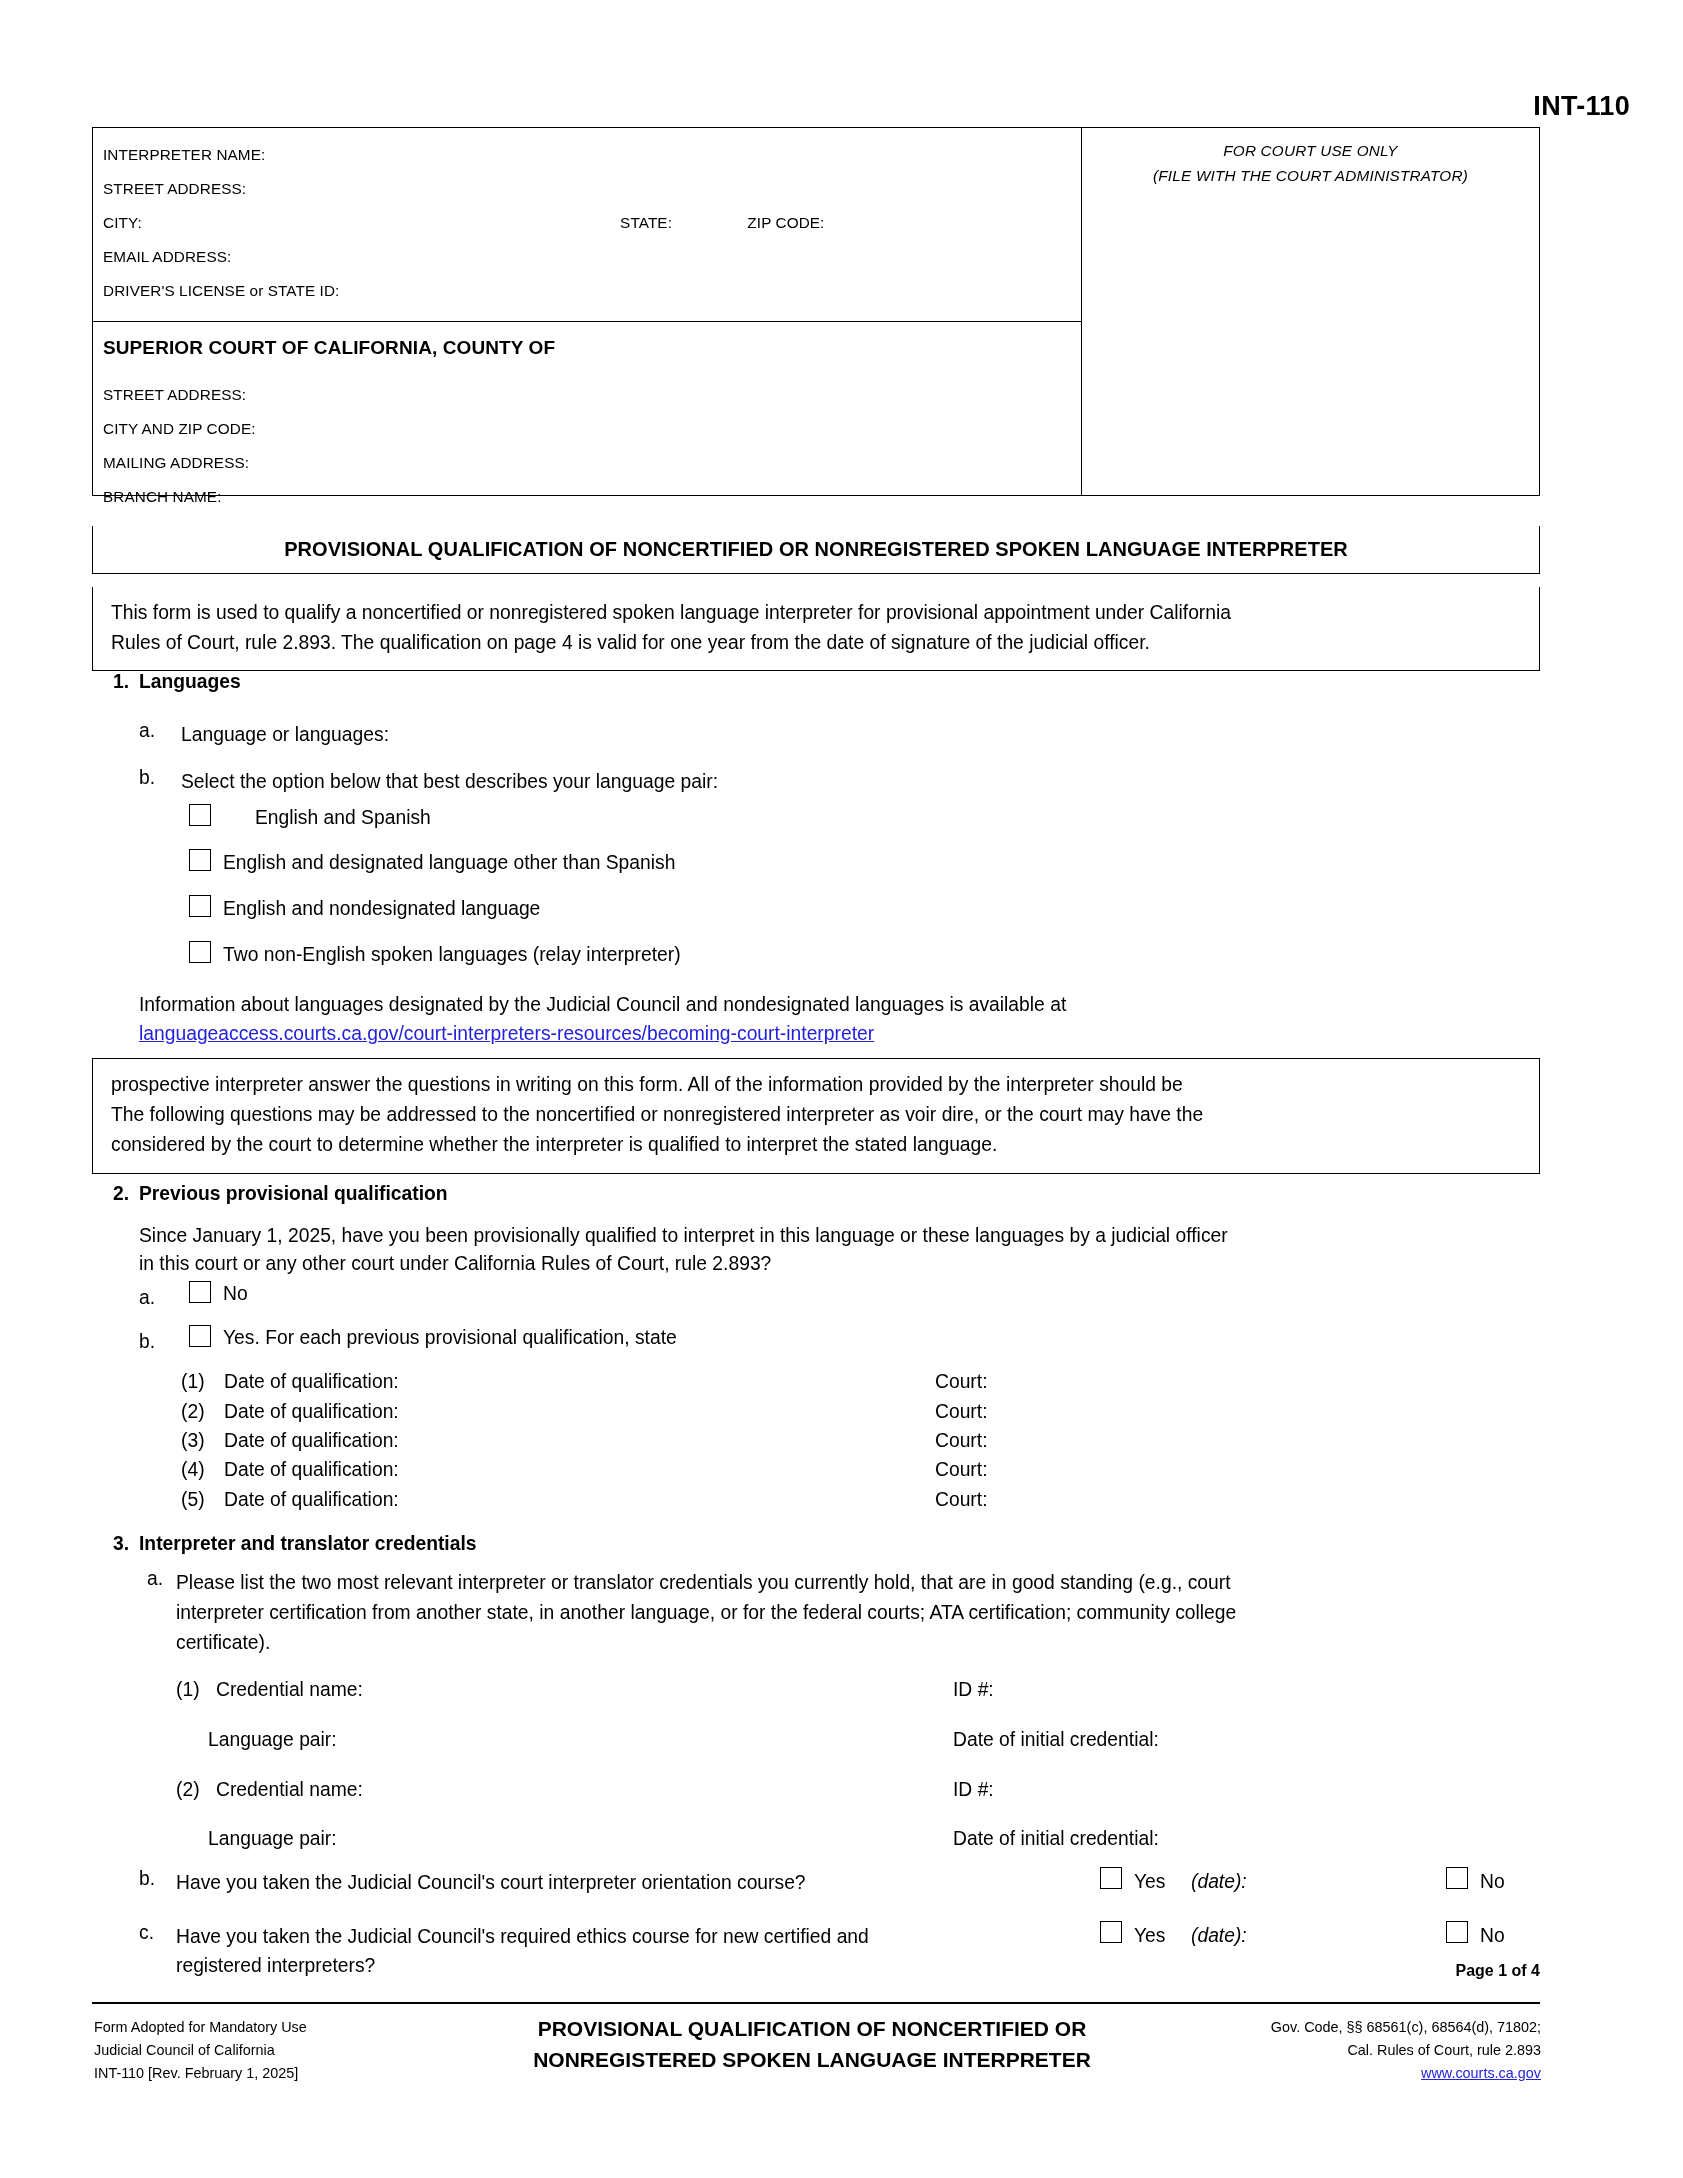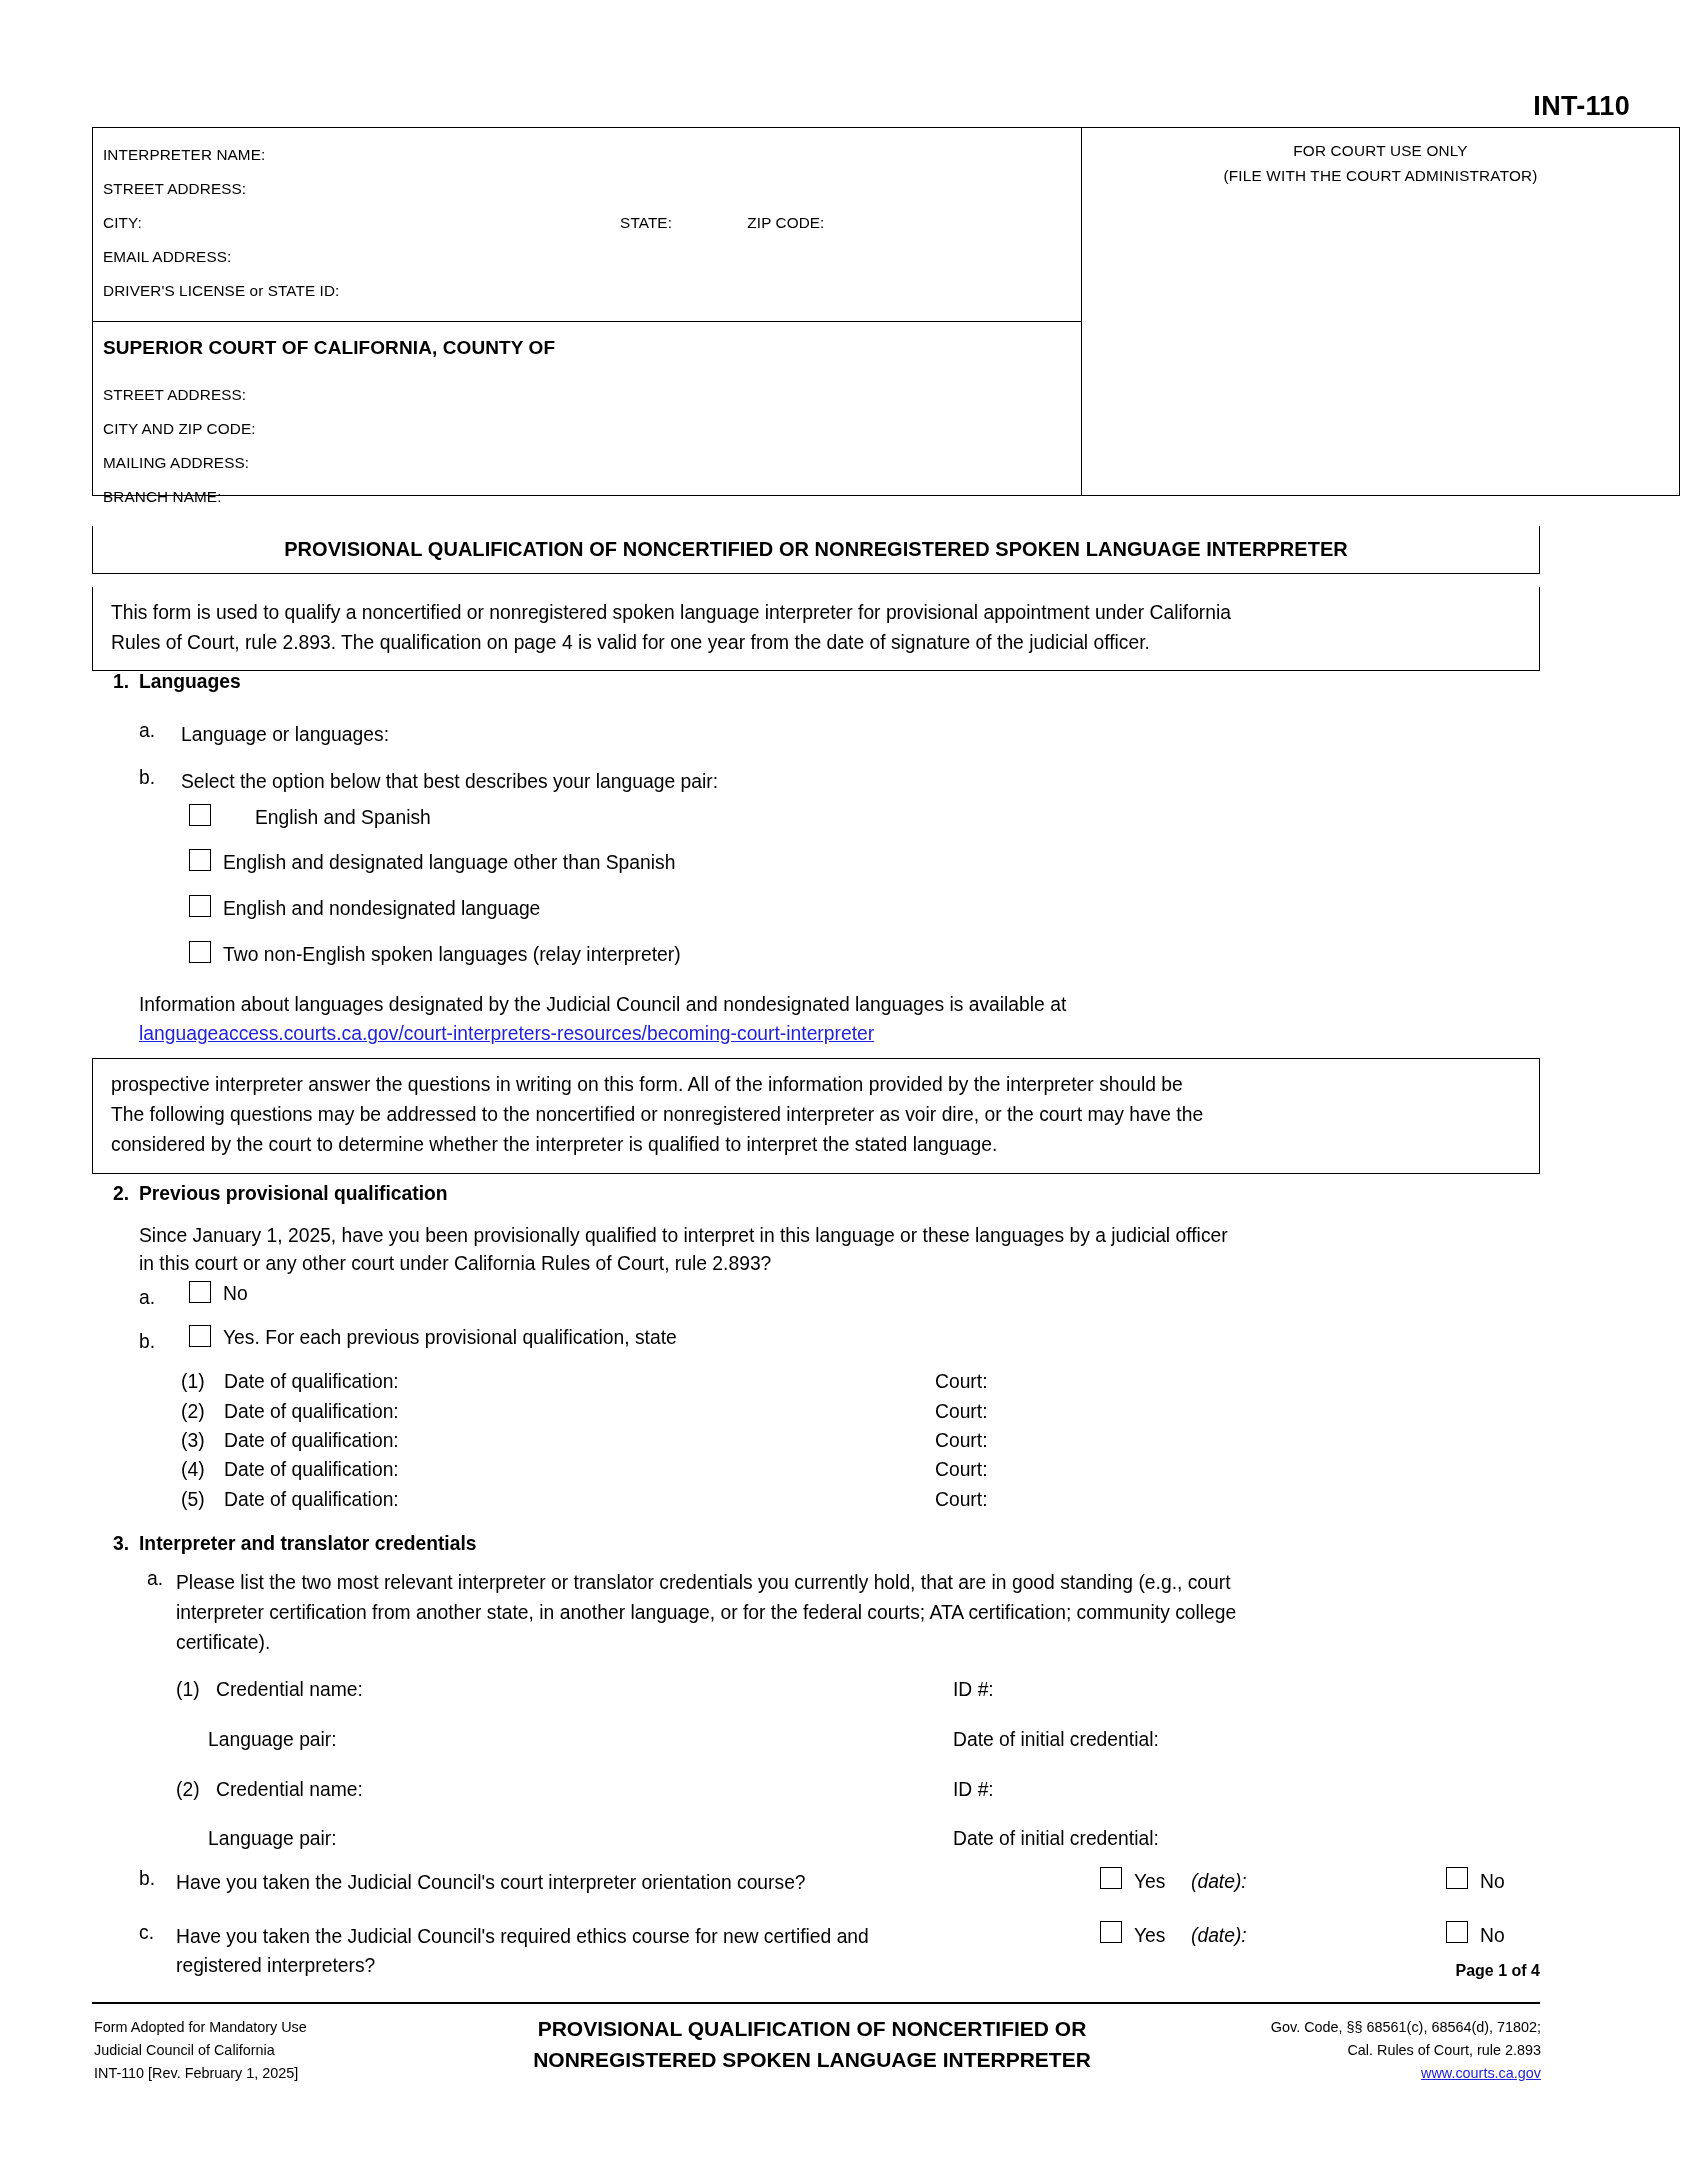--- a/index.html
+++ b/index.html
@@ -33,21 +33,21 @@
     font-size: 27px;
     font-weight: bold;
     letter-spacing: 0.3px;
   }
 
   
   .caption-wrap {
     position: absolute;
     left: 92px;
     top: 127px;
-    width: 1588px;
+    width: 1448px;
     border: 1.6px solid #000;
     box-sizing: border-box;
     display: flex;
   }
   .caption-left {
     width: 989px;
     box-sizing: border-box;
     border-right: 1.6px solid #000;
   }
   .caption-right {
@@ -78,20 +78,21 @@
     line-height: 32px;
     margin-bottom: 14px;
   }
   .cap-inline {
     position: relative;
     display: inline-block;
   }
   .court-use-title {
     text-align: center;
     font-size: 15.3px;
+    font-style: italic;
     line-height: 25px;
     letter-spacing: 0.2px;
   }
 
   
   .title-bar {
     position: absolute;
     left: 92px;
     top: 526px;
     width: 1448px;

